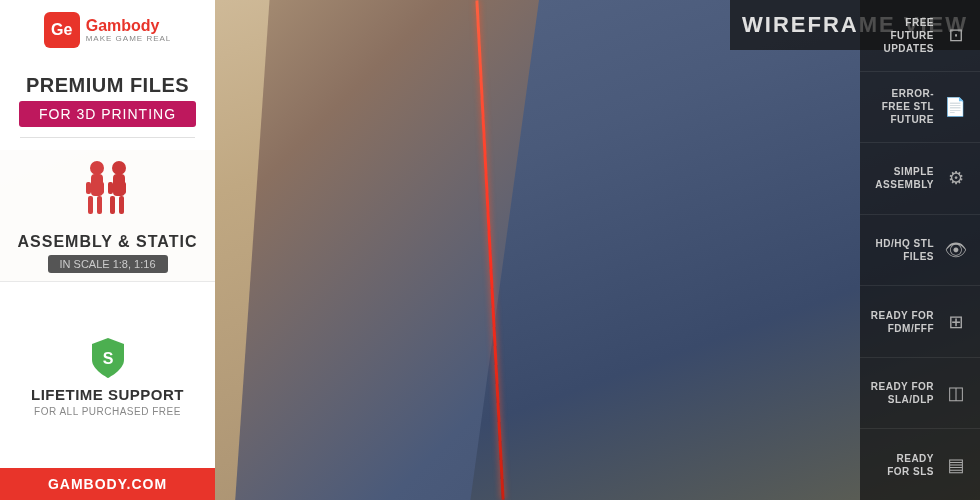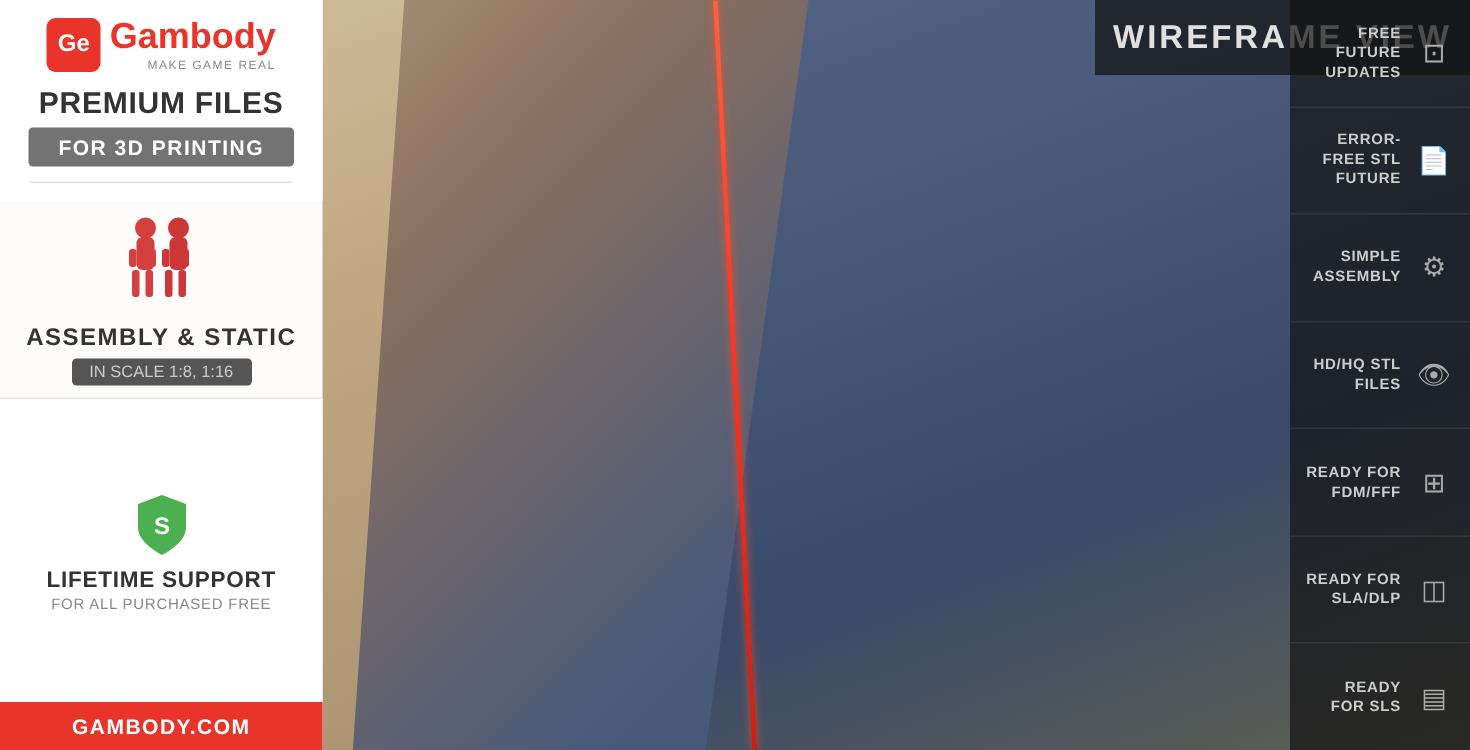--- a/index.html
+++ b/index.html
@@ -91,22 +91,21 @@
       display: flex;
       flex-direction: column;
       align-items: center;
       background: #fff;
     }
 
     .logo-area {
       display: flex;
       align-items: center;
       gap: 6px;
-      margin-bottom: 4px;
-      text-align: right;
+      margin-bottom: 20px;
     }
 
     .logo-icon {
       width: 36px;
       height: 36px;
       background: #e8342a;
       border-radius: 6px;
       display: flex;
       align-items: center;
       justify-content: center;
@@ -114,21 +113,21 @@
       font-size: 16px;
       font-weight: bold;
     }
 
     .logo-text-area {
       display: flex;
       flex-direction: column;
     }
 
     .logo-name {
-      font-size: 24px;
+      font-size: 16px;
       font-weight: bold;
       color: #333;
       line-height: 1.1;
     }
 
     .logo-name span {
       color: #e8342a;
     }
 
     .logo-tagline {
@@ -141,24 +140,24 @@
     .premium-files {
       font-size: 20px;
       font-weight: bold;
       color: #333;
       text-align: center;
       margin: 6px 0 4px 0;
       letter-spacing: 0.5px;
     }
 
     .for-3d-printing {
-      background: #737373;
+      background: #be185d;
       color: white;
       font-size: 14px;
-      font-weight: bold;
+      font-weight: normal;
       padding: 5px 20px;
       border-radius: 3px;
       letter-spacing: 1px;
       margin-bottom: 6px;
     }
 
     .divider-thin {
       width: 90%;
       height: 1px;
       background: #e0e0e0;

